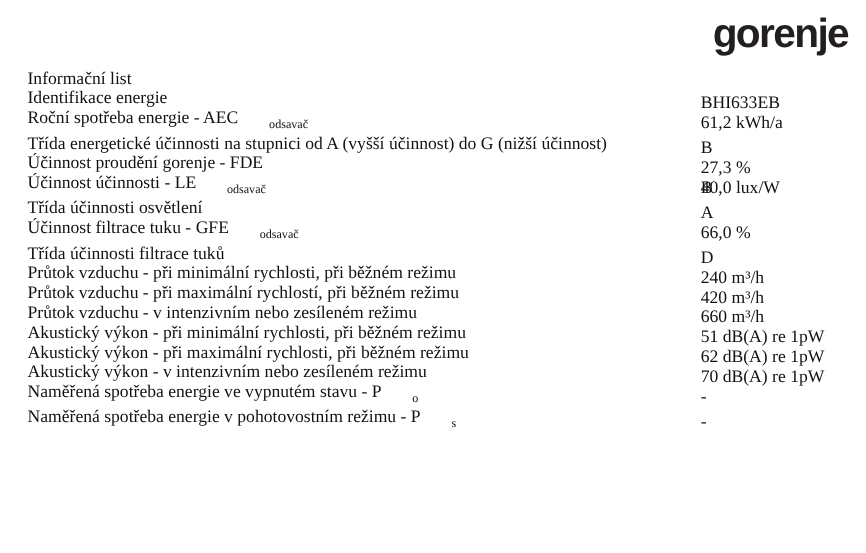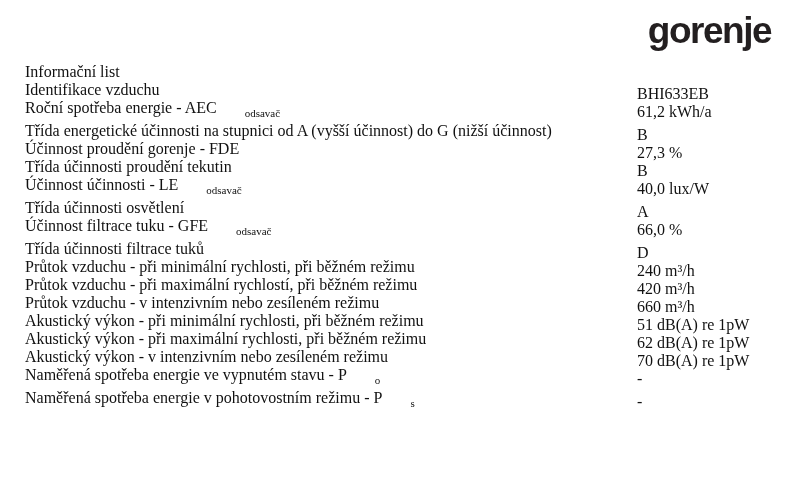--- a/index.html
+++ b/index.html
@@ -61,41 +61,40 @@
 
   <div class="logo">gorenje</div>
 
   <div class="content">
 
     <div class="row">
       <span class="label">Informační list</span>
     </div>
 
     <div class="row">
-      <span class="label"><span>Identifikace vzduchu</span><sub></sub></span>
+      <span class="label"><span>Identifikace energie</span><sub></sub></span>
       <span class="value">BHI633EB</span>
     </div>
 
     <div class="row has-sub">
       <span class="label"><span>Roční spotřeba energie - AEC</span><sub>odsavač</sub></span>
       <span class="value">61,2 kWh/a</span>
     </div>
 
     <div class="row">
       <span class="label"><span>Třída energetické účinnosti na stupnici od A (vyšší účinnost) do G (nižší účinnost)</span><sub></sub></span>
       <span class="value">B</span>
     </div>
 
     <div class="row">
       <span class="label"><span>Účinnost proudění gorenje - FDE</span><sub></sub></span>
       <span class="value">27,3 %</span>
     </div>
 
     <div class="row">
-      <span class="label"><span>Třída účinnosti proudění tekutin</span><sub></sub></span>
       <span class="value">B</span>
     </div>
 
     <div class="row has-sub">
       <span class="label"><span>Účinnost účinnosti - LE</span><sub>odsavač</sub></span>
       <span class="value">40,0 lux/W</span>
     </div>
 
     <div class="row">
       <span class="label"><span>Třída účinnosti osvětlení</span><sub></sub></span>

